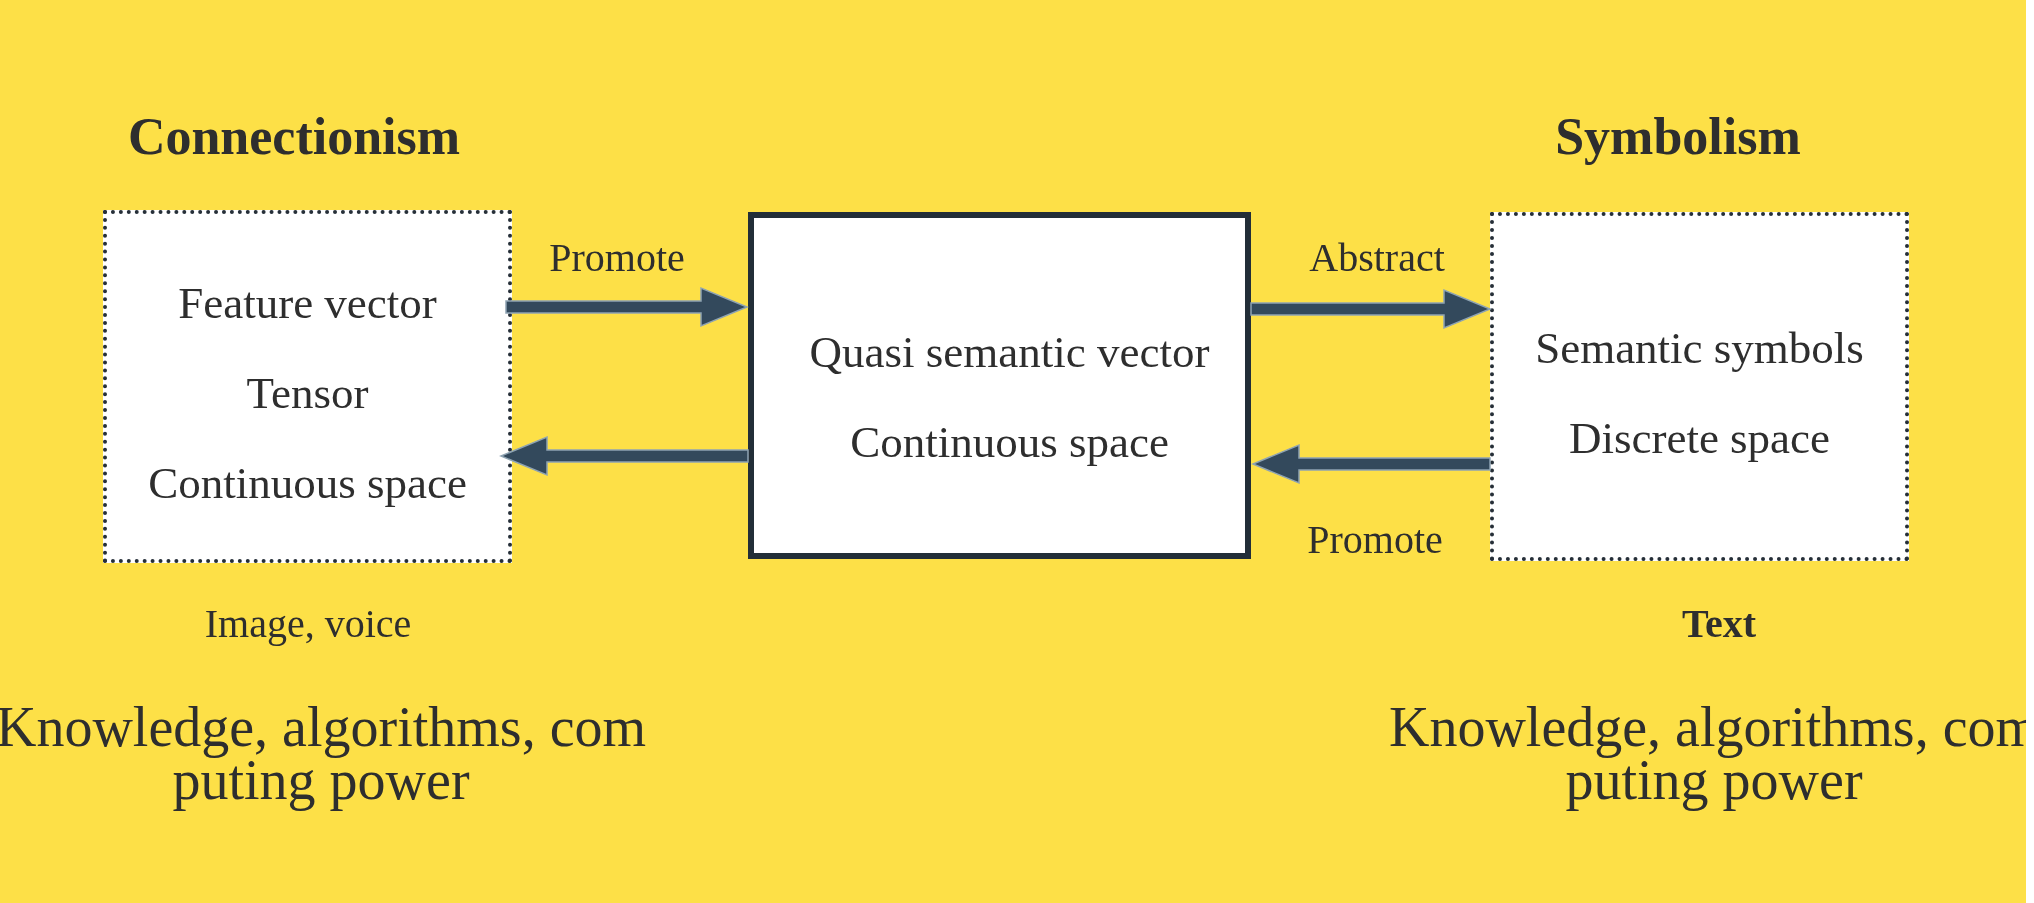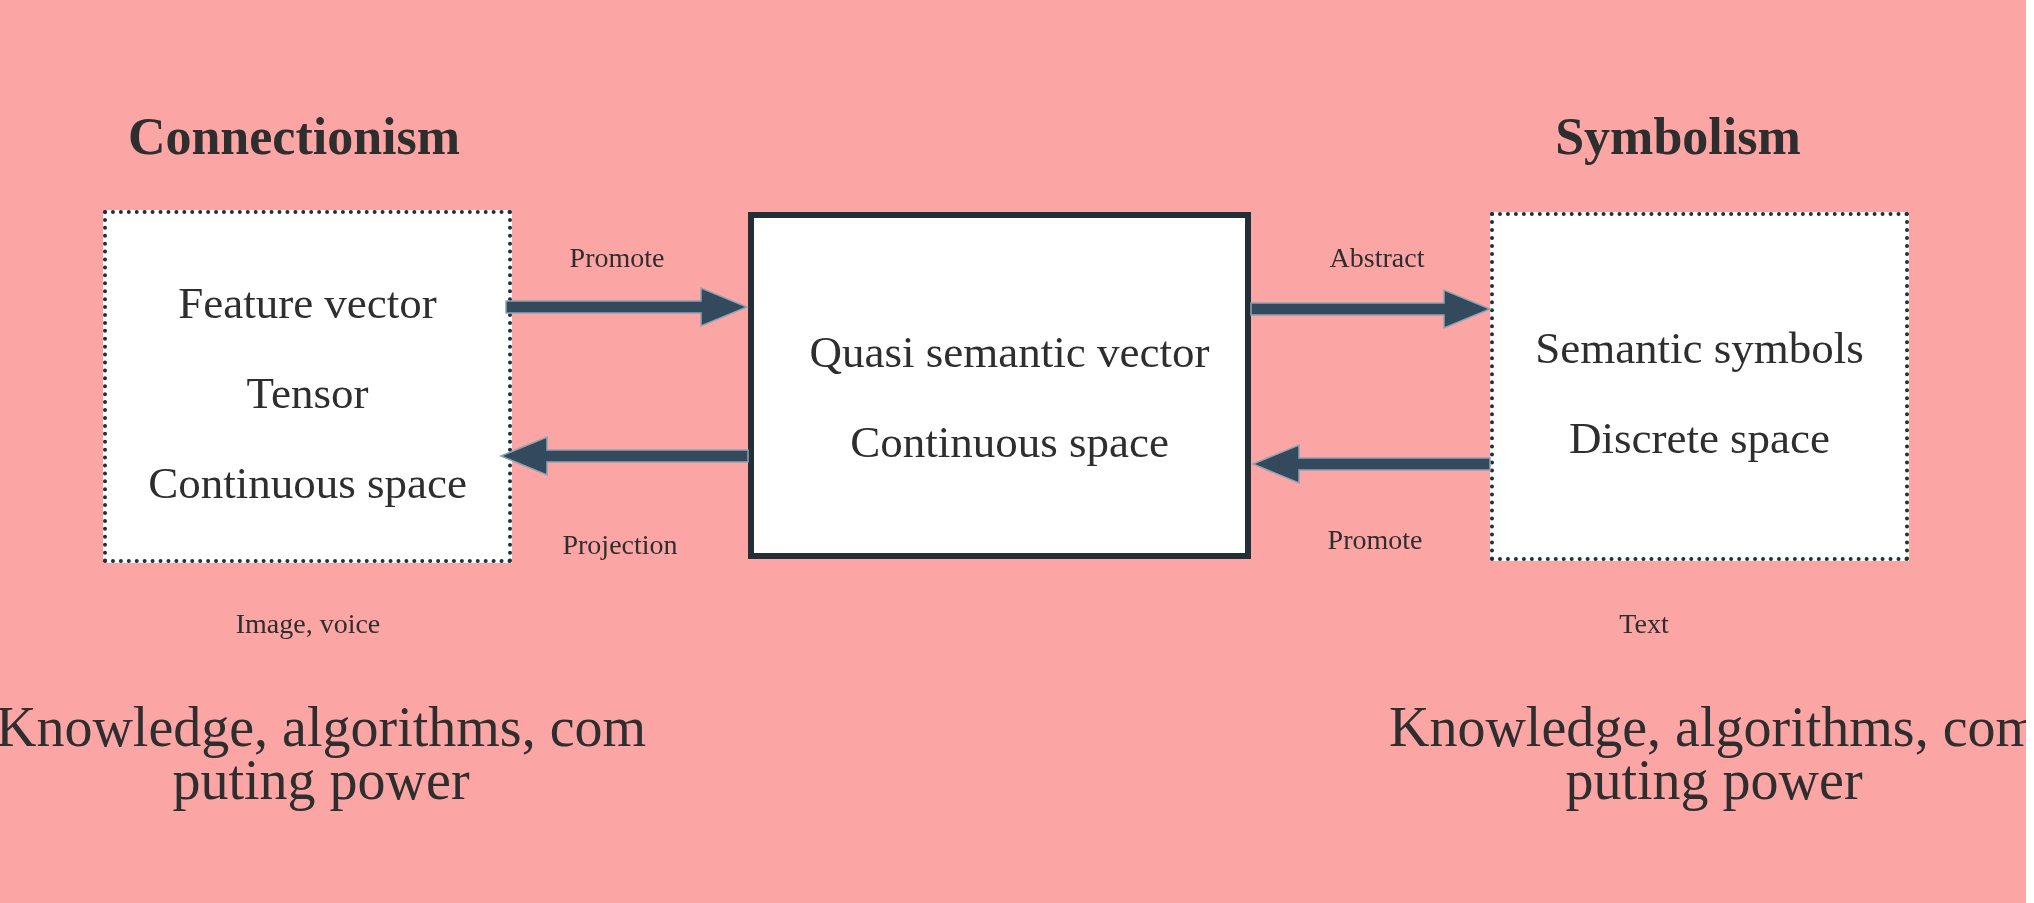--- a/index.html
+++ b/index.html
@@ -4,21 +4,21 @@
 <style>
   html, body {
     margin: 0;
     padding: 0;
     background: #ffffff;
   }
   .stage {
     position: relative;
     width: 2026px;
     height: 903px;
-    background: #fca5a5;
+    background: #fde047;
     overflow: hidden;
     font-family: "Liberation Serif", "DejaVu Serif", serif;
     color: var(--text, #2e2e2e);
   }
   .heading {
     position: absolute;
     transform: translateX(-50%);
     font-size: 52px;
     line-height: 56px;
     font-weight: bold;
@@ -45,21 +45,21 @@
     width: 100%;
   }
   .box-line {
     font-size: 45px;
     line-height: 90px;
     white-space: nowrap;
   }
   .arrow-label, .caption {
     position: absolute;
     transform: translateX(-50%);
-    font-size: 28px;
+    font-size: 40px;
     line-height: 44px;
     white-space: nowrap;
     text-align: center;
   }
   .note {
     position: absolute;
     transform: translateX(-50%);
     font-size: 56px;
     line-height: 53px;
     text-align: center;
@@ -111,25 +111,24 @@
 
   <svg class="arrows-layer" viewBox="0 0 2034 903">
     <polygon class="arrow-shape" points="506,301 701,301 701,288 747,307 701,326 701,313 506,313"></polygon>
     <polygon class="arrow-shape" points="1251,303 1444,303 1444,290 1490,309 1444,328 1444,315 1251,315"></polygon>
     <polygon class="arrow-shape" points="748,450 547,450 547,437 501,456 547,475 547,462 748,462"></polygon>
     <polygon class="arrow-shape" points="1490,458 1299,458 1299,445 1253,464 1299,483 1299,470 1490,470"></polygon>
   </svg>
 
   <div class="arrow-label" style="left:617px; top:236px;">Promote</div>
   <div class="arrow-label" style="left:1377px; top:236px;">Abstract</div>
-  <div class="arrow-label" style="left:620px; top:523px;">Projection</div>
   <div class="arrow-label" style="left:1375px; top:518px;">Promote</div>
 
   <div class="caption" style="left:308px; top:602px;">Image, voice</div>
-  <div class="caption" style="left:1644px; top:602px;">Text</div>
+  <div class="caption" style="left:1719px; top:602px;font-weight:bold;">Text</div>
 
   <div class="note" style="left:321px; top:701px;">
     <div>Knowledge, algorithms, com</div>
     <div>puting power</div>
   </div>
   <div class="note" style="left:1714px; top:701px;">
     <div>Knowledge, algorithms, com</div>
     <div>puting power</div>
   </div>
 

